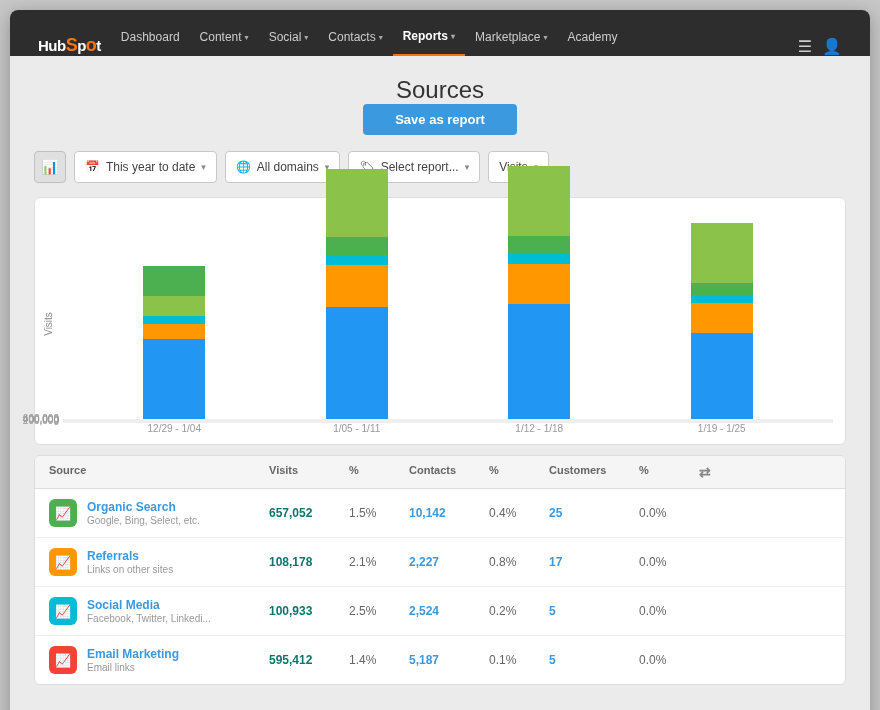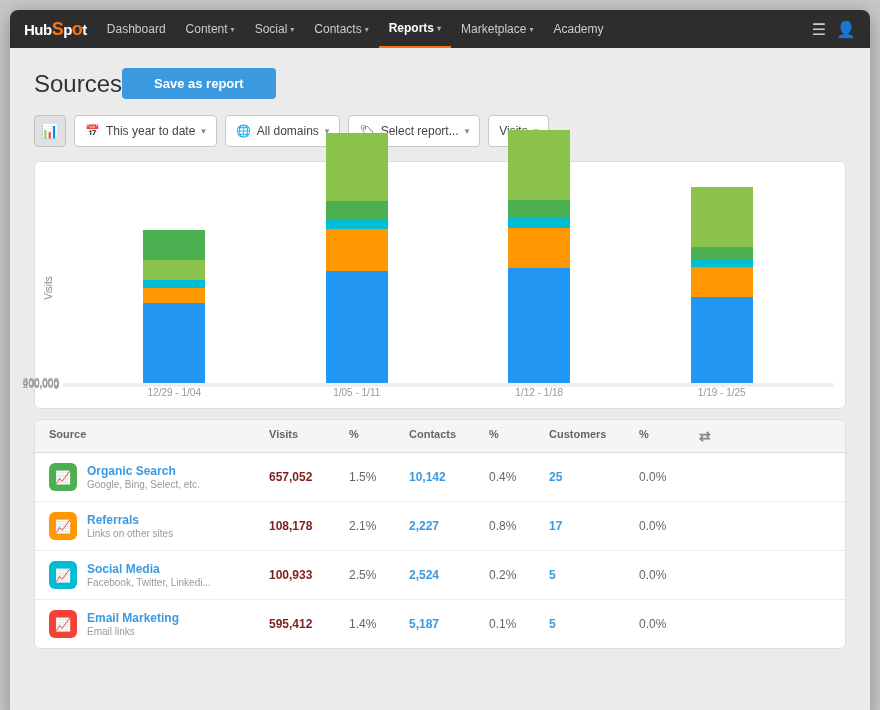--- a/index.html
+++ b/index.html
@@ -16,23 +16,23 @@
       width: 860px;
       background: #f0f0f0;
       border-radius: 8px;
       overflow: hidden;
       box-shadow: 0 4px 20px rgba(0,0,0,0.3);
     }
     
     .navbar {
       background: #2d2d2d;
       display: flex;
-      align-items: center;
-      height: 38px;
-      padding: 0 14px;
+      align-items: flex-end;
+      height: 46px;
+      padding: 0 28px;
     }
     .logo {
       display: flex;
       align-items: center;
       margin-right: 10px;
     }
     .logo-text {
       color: white;
       font-weight: 700;
       font-size: 15px;
@@ -84,20 +84,21 @@
       background: #ebebeb;
       min-height: 672px;
     }
 
     
     .page-header {
       display: flex;
       justify-content: flex-start;
       align-items: center;
       margin-bottom: 16px;
+      flex-direction: column;
     }
     .page-title {
       font-size: 24px;
       font-weight: 300;
       color: #333;
     }
     .save-btn {
       background: #3b99e0;
       color: white;
       border: none;
@@ -287,21 +288,21 @@
       font-weight: 600;
       cursor: pointer;
     }
     .source-desc {
       font-size: 10px;
       color: #999;
       margin-top: 1px;
     }
     .td {
       font-size: 12px;
-      color: #7f1d1d;
+      color: #0f766e;
       font-weight: 600;
     }
     .td-link {
       font-size: 12px;
       color: #3b99e0;
       font-weight: 600;
       cursor: pointer;
     }
     .td-pct {
       font-size: 12px;

